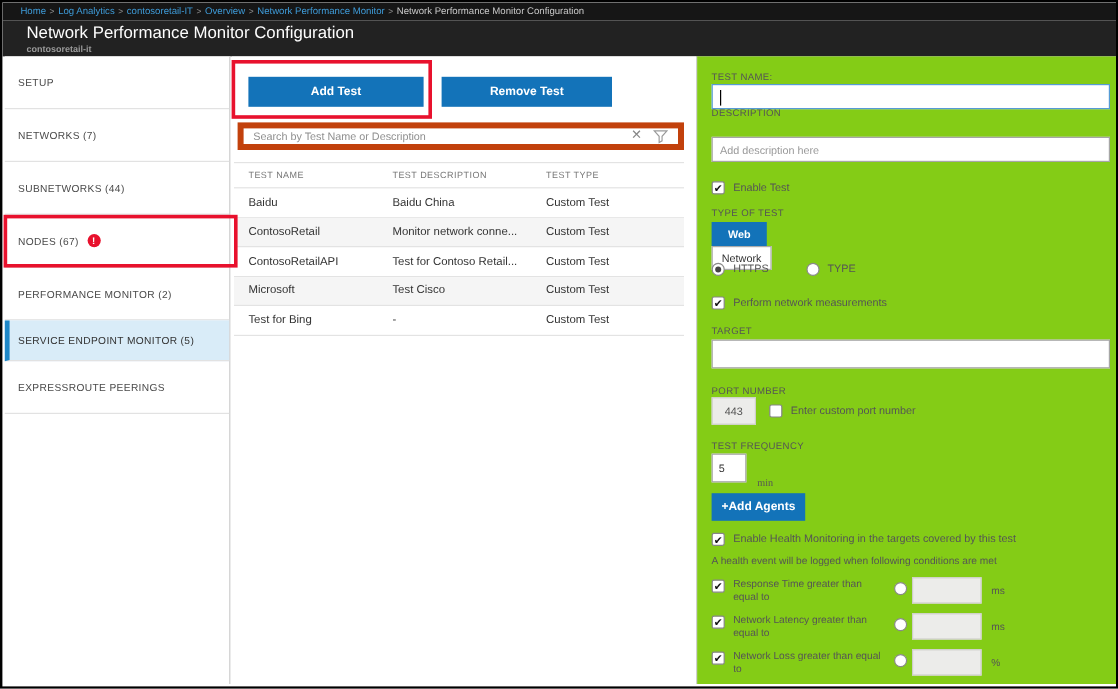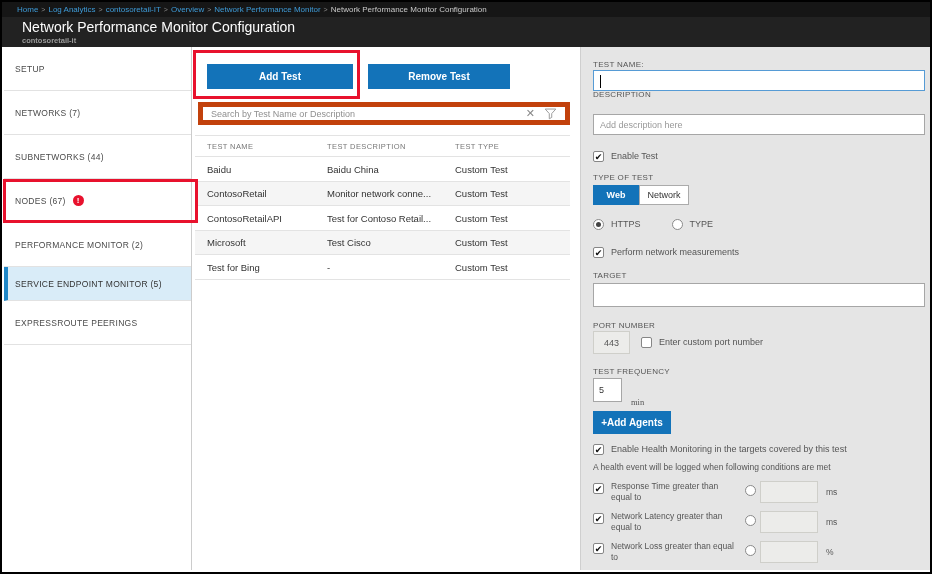--- a/index.html
+++ b/index.html
@@ -51,38 +51,38 @@
   .trow { position:relative; height:24.5px; border-bottom:1px solid #e3e3e3;
           font-size:9.5px; color:#333; }
   .trow.head { height:22px; border-top:1px solid #e3e3e3; font-size:7.5px; color:#777;
                letter-spacing:.4px; }
   .trow.alt { background:#f5f5f5; }
   .tcell { position:absolute; top:50%; transform:translateY(-50%); white-space:nowrap; }
   .c1 { left:12px; } .c2 { left:132px; } .c3 { left:260px; }
 
   
   .rightpanel { position:absolute; top:45px; left:578px; width:352px; bottom:2px;
-                background:#e5e5e5; border-left:1px solid #cfcfcf; }
+                background:#84cc16; border-left:1px solid #cfcfcf; }
   .rp { position:absolute; left:12px; }
   .flabel { font-size:8px; color:#555; letter-spacing:.3px; }
   .tinput { width:332px; height:21px; border:1px solid #a6a6a6; background:#fff;
             font-size:9px; color:#333; padding:0 6px; font-family:inherit; }
   .tinput::placeholder { color:#999; }
   .focus-input { width:332px; height:21px; border:1px solid #569bd5; position:relative; background:#fff; }
   .caret { position:absolute; left:6px; top:4px; width:1px; height:13px; background:#000; }
 
   .cbrow { display:flex; align-items:flex-start; gap:7px; font-size:9px; color:#555; }
   .cb { width:11px; height:11px; border:1px solid #868686; border-radius:2px; background:#fff;
         font-size:9px; line-height:10px; text-align:center; color:#111; flex:none; cursor:pointer; }
   .rb { width:11px; height:11px; border:1px solid #8a8a8a; border-radius:50%; background:#fff;
         position:relative; flex:none; cursor:pointer; }
   .rb.on::after { content:""; position:absolute; left:2px; top:2px; width:5px; height:5px;
                   border-radius:50%; background:#444; }
 
-  .toggle { display:flex; }
+  .toggle { display:flex;flex-direction:column; }
   .tg { height:20px; display:flex; align-items:center; justify-content:center;
         font-size:9px; cursor:pointer; }
   .tg.on  { width:46px; background:#1373b9; color:#fff; font-weight:bold; }
   .tg.off { width:50px; background:#fff; color:#333; border:1px solid #ababab; }
 
   .dis-input { background:#ececea; border:1px solid #cfcfca; color:#555;
                display:flex; align-items:center; justify-content:center; font-size:9px; }
   .white-input { background:#fff; border:1px solid #a6a6a6; font-size:9px; color:#333;
                  text-align:left; padding:0 5px; font-family:inherit; }
 

